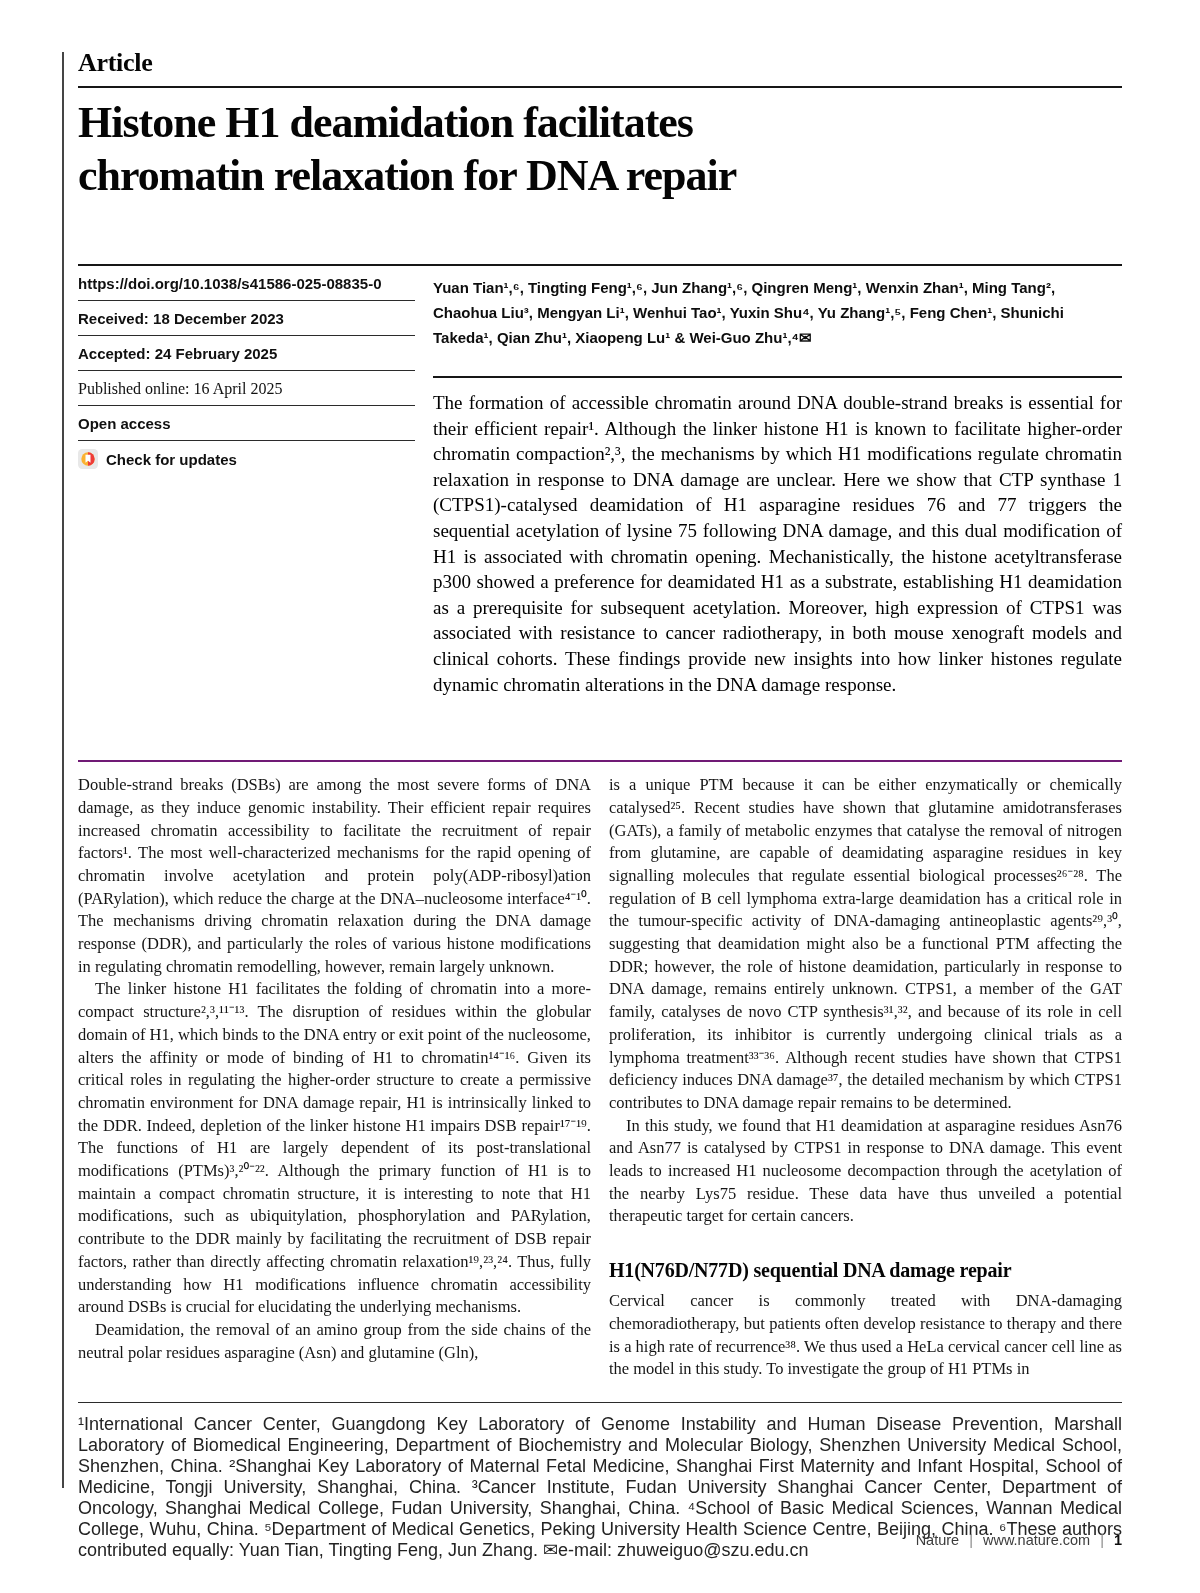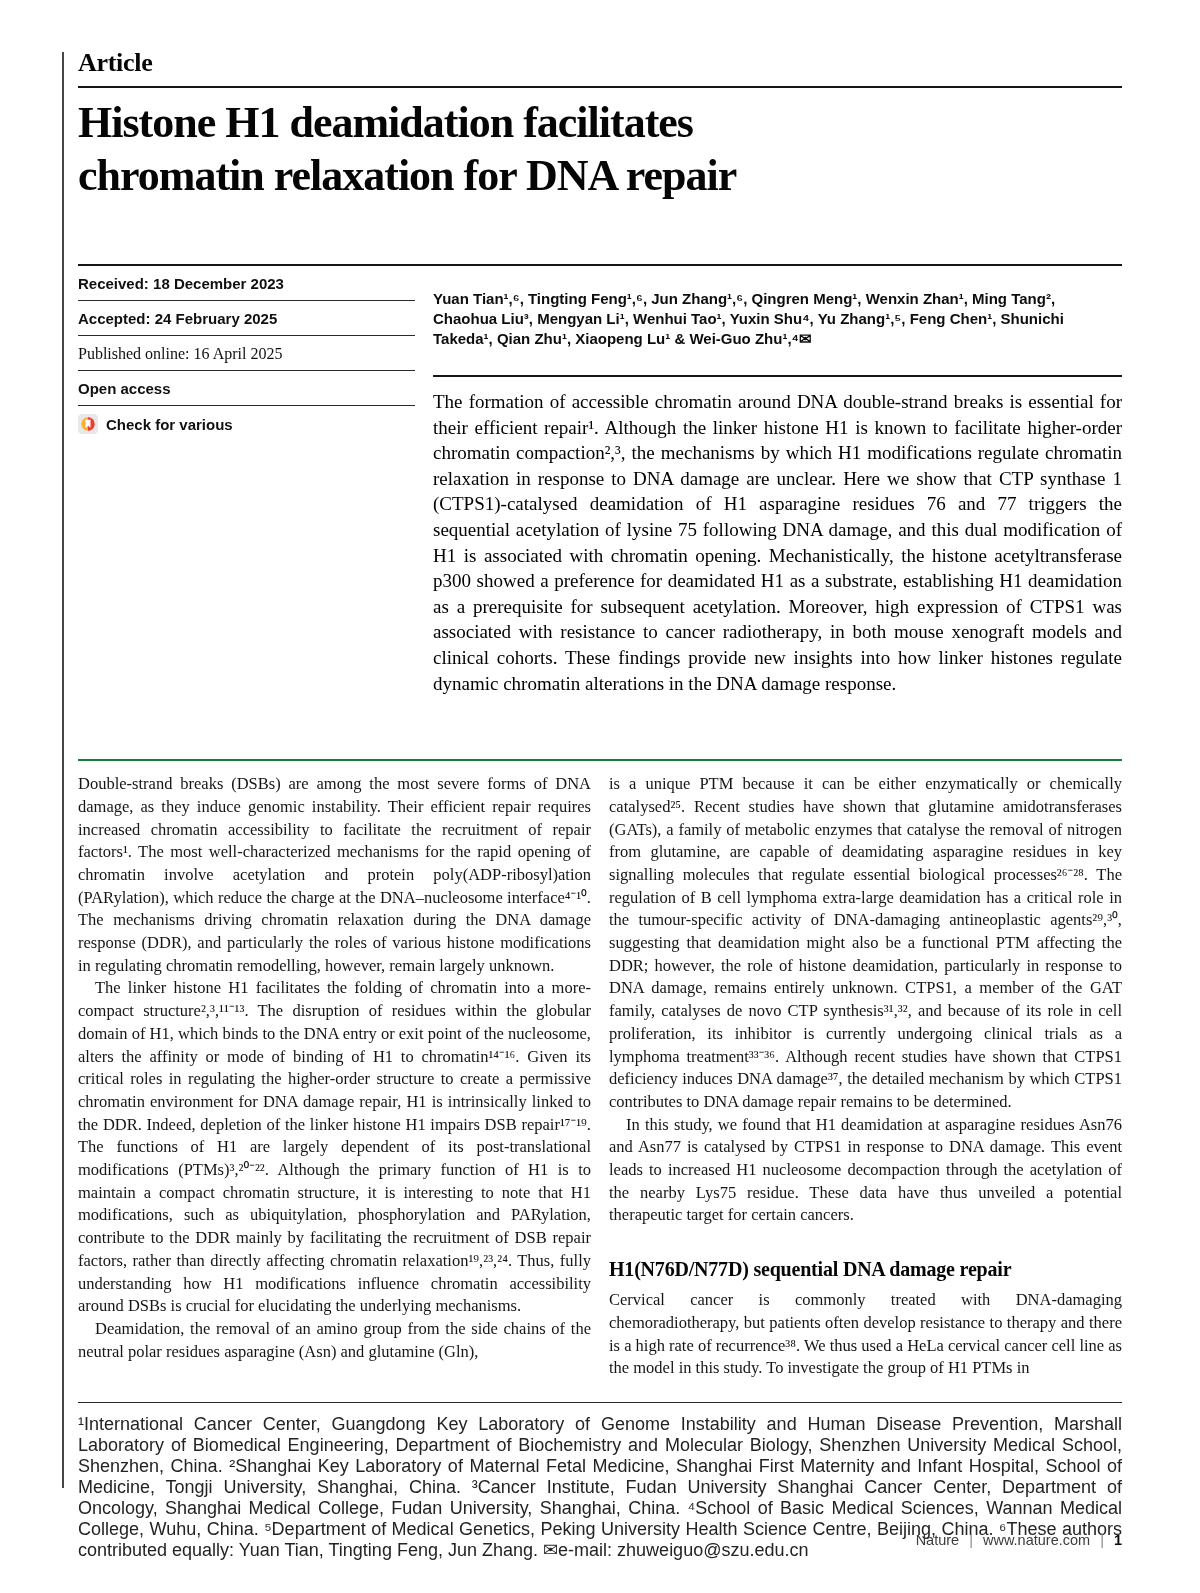--- a/index.html
+++ b/index.html
@@ -79,40 +79,40 @@
     gap: 8px;
     font-weight: 600;
     cursor: pointer;
   }
   .crossmark { width: 20px; height: 20px; display: block; }
   .authors-col { flex: 1 1 auto; }
   .authors {
     font-family: "Liberation Sans", sans-serif;
     font-weight: 700;
     font-size: 15px;
-    line-height: 20px;
+    line-height: 25px;
     color: #0d0d0d;
-    padding-top: 23px;
+    padding-top: 9px;
   }
   .abstract-divider {
     border: none;
     border-top: 2px solid #161616;
     margin: 26px 0 0 0;
   }
   .abstract {
     font-family: "Liberation Serif", serif;
     font-size: 19px;
     line-height: 25.6px;
     color: #000000;
     text-align: justify;
     margin-top: 12px;
   }
   .body-section {
     margin-top: 44px;
-    border-top: 2px solid #15803d;
+    border-top: 2px solid #701a75;
     padding-top: 12px;
   }
   .columns {
     display: flex;
     gap: 18px;
     height: 612px;
     overflow: hidden;
   }
   .col {
     flex: 1 1 0;
@@ -172,32 +172,33 @@
 
     <div class="kicker">Article</div>
     <hr class="kicker-divider">
 
     <h1 class="page-title">Histone H1 deamidation facilitates
 chromatin relaxation for DNA repair</h1>
 
     <div class="info-grid">
 
       <div class="meta-col">
+        <div class="meta-row">https://doi.org/10.1038/s41586-025-08835-0</div>
         <div class="meta-row">Received: 18 December 2023</div>
         <div class="meta-row">Accepted: 24 February 2025</div>
         <div class="meta-row serif">Published online: 16 April 2025</div>
         <div class="meta-row">Open access</div>
         <div class="meta-row check">
           <svg class="crossmark" viewBox="0 0 24 24" aria-hidden="true">
             <rect x="0" y="0" width="24" height="24" rx="5" fill="#e8e8e8"></rect>
             <circle cx="12" cy="12" r="8" fill="#fbb231"></circle>
             <path d="M12 4 a8 8 0 0 1 0 16 z" fill="#ee3b38"></path>
             <path d="M9 7 h6 v9.5 l-3 -2.3 -3 2.3 z" fill="#ffffff"></path>
           </svg>
-          <span>Check for various</span>
+          <span>Check for updates</span>
         </div>
       </div>
 
       <div class="authors-col">
         <div class="authors">Yuan Tian¹,⁶, Tingting Feng¹,⁶, Jun Zhang¹,⁶, Qingren Meng¹, Wenxin Zhan¹, Ming Tang², Chaohua Liu³, Mengyan Li¹, Wenhui Tao¹, Yuxin Shu⁴, Yu Zhang¹,⁵, Feng Chen¹, Shunichi Takeda¹, Qian Zhu¹, Xiaopeng Lu¹ &amp; Wei-Guo Zhu¹,⁴✉</div>
         <hr class="abstract-divider">
         <p class="abstract">The formation of accessible chromatin around DNA double-strand breaks is essential for their efficient repair¹. Although the linker histone H1 is known to facilitate higher-order chromatin compaction²,³, the mechanisms by which H1 modifications regulate chromatin relaxation in response to DNA damage are unclear. Here we show that CTP synthase 1 (CTPS1)-catalysed deamidation of H1 asparagine residues 76 and 77 triggers the sequential acetylation of lysine 75 following DNA damage, and this dual modification of H1 is associated with chromatin opening. Mechanistically, the histone acetyltransferase p300 showed a preference for deamidated H1 as a substrate, establishing H1 deamidation as a prerequisite for subsequent acetylation. Moreover, high expression of CTPS1 was associated with resistance to cancer radiotherapy, in both mouse xenograft models and clinical cohorts. These findings provide new insights into how linker histones regulate dynamic chromatin alterations in the DNA damage response.</p>
       </div>
 
     </div>

